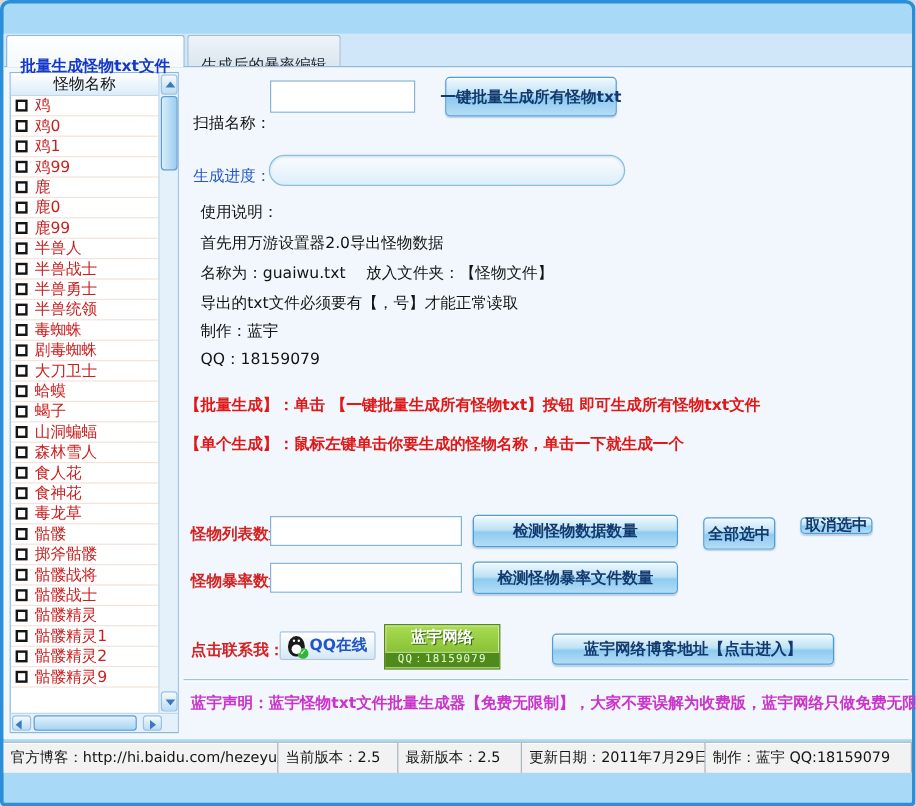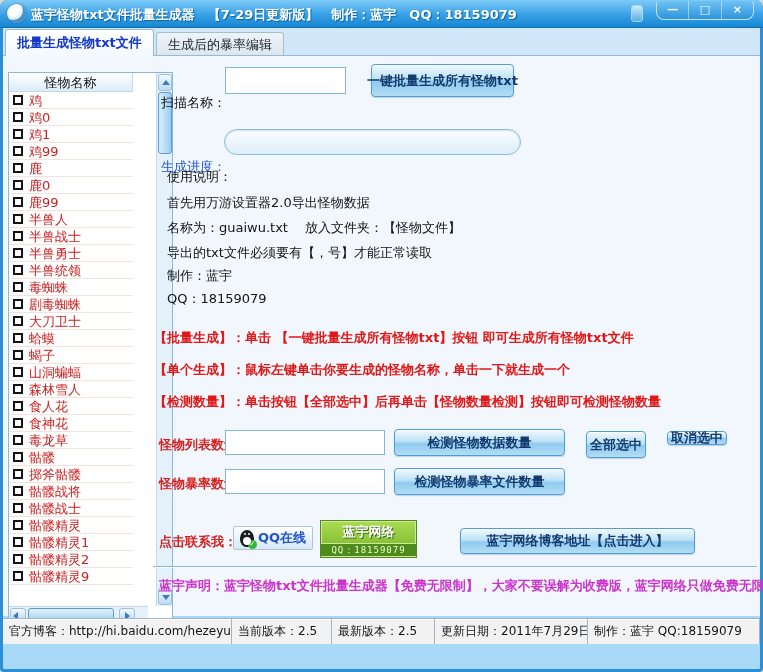--- a/index.html
+++ b/index.html
@@ -17,30 +17,30 @@
               text-shadow:1px 1px 1px #0c609f;}
   .skin-icon{left:631px;top:5px;width:12px;height:17px;border-radius:3px;border:1px solid #a5d8f5;
              background:linear-gradient(#cdebfb,#58aee6);}
   .winbtns{left:656px;top:1px;width:98px;height:19px;display:flex;border:1px solid #bfe4fa;border-top:none;
            border-radius:4px 4px 8px 8px;background:linear-gradient(#6fc2f3,#2e94dc);overflow:hidden;}
   .winbtn{flex:1;color:#fff;font-size:11px;font-weight:bold;text-align:center;line-height:17px;
           border-right:1px solid rgba(255,255,255,.45);cursor:default;}
   .winbtn:last-child{border-right:none;}
   
   .tabstrip{left:3px;top:28px;width:757px;height:28px;background:#cfe7f8;}
-  .tab{position:absolute;bottom:0;padding:0 11px;font-size:13px;white-space:nowrap;}
+  .tab{position:absolute;bottom:0;padding:13px 11px;font-size:13px;white-space:nowrap;}
   .tab.active{left:2px;height:27px;line-height:26px;background:linear-gradient(#ffffff,#f3f9fe);
               border:1px solid #93bbd9;border-bottom:none;border-radius:3px 3px 0 0;
               color:#1538c8;font-weight:bold;z-index:2;}
   .tab.inactive{left:153px;height:24px;line-height:23px;background:linear-gradient(#eef3f8,#dbe6ef);
                 border:1px solid #a9bccb;border-bottom:none;border-radius:3px 3px 0 0;color:#202830;}
   
   .page{left:3px;top:55px;width:757px;height:561px;background:#f1f7fc;border-top:1px solid #93bbd9;}
   
-  .listbox{left:8px;top:60px;width:165px;height:551px;background:#fff;border:1px solid #8ab8dc;margin-top:12px;}
+  .listbox{left:8px;top:60px;width:141px;height:551px;background:#fff;border:1px solid #8ab8dc;}
   .list-header{position:absolute;left:0;top:0;width:124px;height:19px;text-align:center;font-size:13px;
                line-height:19px;color:#111;background:linear-gradient(#ffffff,#dcecf8);
                border-bottom:1px solid #c5d8e8;border-right:1px solid #c5d8e8;}
   .list-body{position:absolute;left:0;top:19px;width:124px;height:500px;overflow:hidden;}
   .list-row{display:flex;align-items:center;height:17px;border-bottom:1px solid #f2e3dd;padding-left:4px;gap:6px;}
   .cb{width:10px;height:10px;border:2px solid #141414;background:#fff;flex:0 0 auto;}
   .list-label{font-size:13px;color:#cc2020;white-space:nowrap;line-height:15px;}
   .vscroll{position:absolute;right:0;top:0;width:16px;height:533px;background:#e4f0fa;border-left:1px solid #c5d8e8;}
   .scrollbtn{position:absolute;left:1px;width:14px;height:17px;border:1px solid #9cc2e0;border-radius:3px;
              background:linear-gradient(#f4fafe,#bcdcf4);}
@@ -51,21 +51,21 @@
   .tri.right{left:5px;top:3px;border-left:5px solid #3a78c0;border-right:none;}
   .vthumb{position:absolute;left:1px;top:19px;width:14px;height:62px;border:1px solid #5a9cd8;border-radius:3px;
           background:linear-gradient(90deg,#d8eefb,#9ccdef);}
   .hscroll{position:absolute;left:0;bottom:0;width:139px;height:16px;background:#e4f0fa;border-top:1px solid #c5d8e8;}
   .hbtn{position:absolute;top:1px;width:16px;height:13px;border:1px solid #9cc2e0;border-radius:3px;
         background:linear-gradient(#f4fafe,#bcdcf4);}
   .hthumb{position:absolute;left:19px;top:1px;width:86px;height:13px;border:1px solid #5a9cd8;border-radius:3px;
           background:linear-gradient(#e2f2fc,#a8d4f2);}
   
   .lbl{font-size:13px;color:#111;white-space:nowrap;}
-  .lbl.blue{color:#2255cc;margin-top:20px;}
+  .lbl.blue{color:#2255cc;}
   .lbl.red{color:#d42222;font-weight:bold;}
   .input{border:1px solid #84b4d8;background:#fff;font-size:13px;padding:2px 4px;}
   .btn{display:flex;align-items:center;justify-content:center;font-size:13px;font-weight:bold;color:#123a6e;
        border:1px solid #4f9cd6;border-radius:4px;cursor:default;white-space:nowrap;
        background:linear-gradient(#f0f9fe,#bfe2f6 45%,#8fcbf0 55%,#b4ddf5);
        box-shadow:inset 0 1px 0 #fff, 0 1px 1px rgba(30,100,160,.25);}
   .progress{border:1px solid #8abede;border-radius:13px;background:linear-gradient(#fbfdff,#ddeefa);
             box-shadow:inset 0 1px 2px rgba(120,170,210,.35);overflow:hidden;}
   .progress-fill{height:100%;background:linear-gradient(#9fd4f4,#58ace2);width:0%;}
   .usage{font-size:13px;color:#141414;white-space:nowrap;}
@@ -91,30 +91,20 @@
   .statusbar{left:3px;top:618px;width:757px;height:26px;background:#f2f2f2;border-top:1px solid #9fb4c4;
              box-shadow:inset 0 1px 0 #fff;display:flex;}
   .status-sec{border-right:1px solid #aab4bc;padding:0 6px;font-size:12px;color:#141414;line-height:25px;
               white-space:nowrap;overflow:hidden;}
 </style>
 </head>
 <body>
 
 <div class="window">
 
-  <div class="abs titlebar">
-    <span class="abs app-icon"></span>
-    <span class="abs title-text">蓝宇怪物txt文件批量生成器　【7-29日更新版】　制作：蓝宇　QQ：18159079</span>
-    <span class="abs skin-icon"></span>
-    <div class="abs winbtns">
-      <span class="winbtn">—</span>
-      <span class="winbtn">□</span>
-      <span class="winbtn">×</span>
-    </div>
-  </div>
 
   <div class="abs tabstrip">
     <span class="tab active">批量生成怪物txt文件</span>
     <span class="tab inactive">生成后的暴率编辑</span>
   </div>
 
   <div class="abs page"></div>
 
   <div class="abs listbox">
     <div class="list-header">怪物名称</div>
@@ -267,21 +257,20 @@
 
   <span class="abs usage" style="left:167px;top:168px;">使用说明：</span>
   <span class="abs usage" style="left:167px;top:194px;">首先用万游设置器2.0导出怪物数据</span>
   <span class="abs usage" style="left:167px;top:219px;">名称为：guaiwu.txt　 放入文件夹：【怪物文件】</span>
   <span class="abs usage" style="left:167px;top:244px;">导出的txt文件必须要有【，号】才能正常读取</span>
   <span class="abs usage" style="left:167px;top:267px;">制作：蓝宇</span>
   <span class="abs usage" style="left:167px;top:290px;">QQ：18159079</span>
 
   <span class="abs tip" style="left:154px;top:329px;">【批量生成】：单击 【一键批量生成所有怪物txt】按钮 即可生成所有怪物txt文件</span>
   <span class="abs tip" style="left:154px;top:361px;">【单个生成】：鼠标左键单击你要生成的怪物名称，单击一下就生成一个</span>
-  <span class="abs tip" style="left:154px;top:393px;">【检测数量】：单击按钮【全部选中】后再单击【怪物数量检测】按钮即可检测怪物数量</span>
 
   <span class="abs lbl red" style="left:159px;top:436px;">怪物列表数量：</span>
   <input class="abs input" style="left: 225px; top: 430px; width: 160px; height: 25px;" value="">
   <div class="abs btn" style="left:394px;top:429px;width:171px;height:27px;">检测怪物数据数量</div>
   <div class="abs btn" style="left:586px;top:431px;width:60px;height:27px;">全部选中</div>
   <div class="abs btn" style="left:667px;top:431px;width:60px;height:14px;">取消选中</div>
 
   <span class="abs lbl red" style="left:159px;top:475px;">怪物暴率数量：</span>
   <input class="abs input" style="left: 225px; top: 469px; width: 160px; height: 25px;" value="">
   <div class="abs btn" style="left:394px;top:468px;width:171px;height:27px;">检测怪物暴率文件数量</div>

